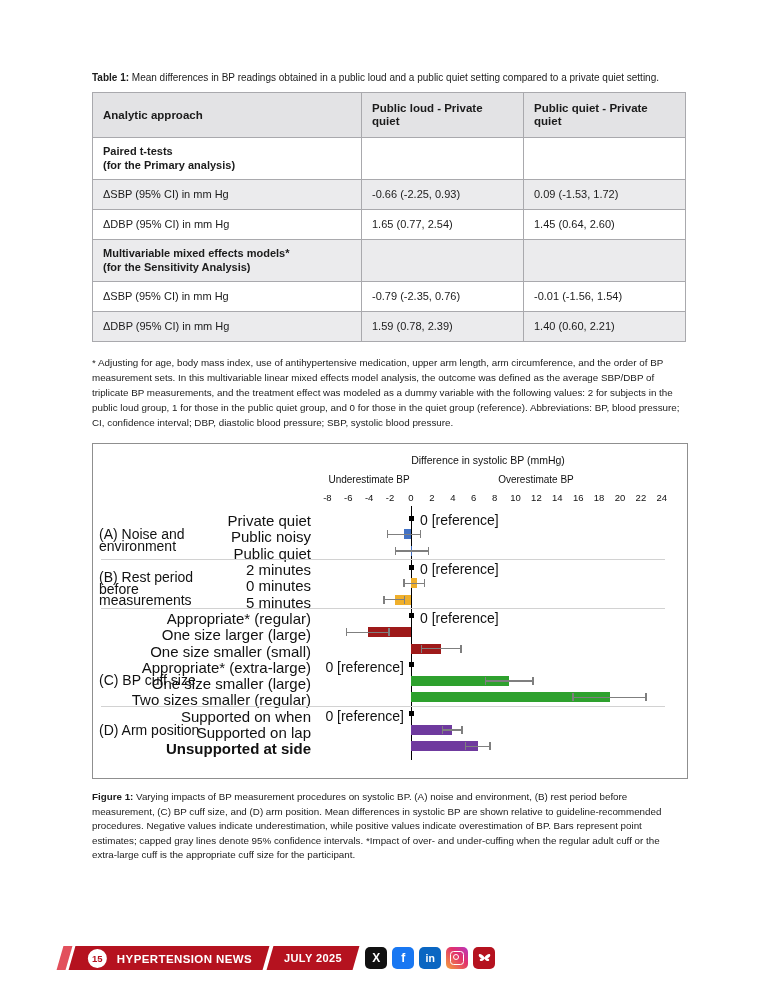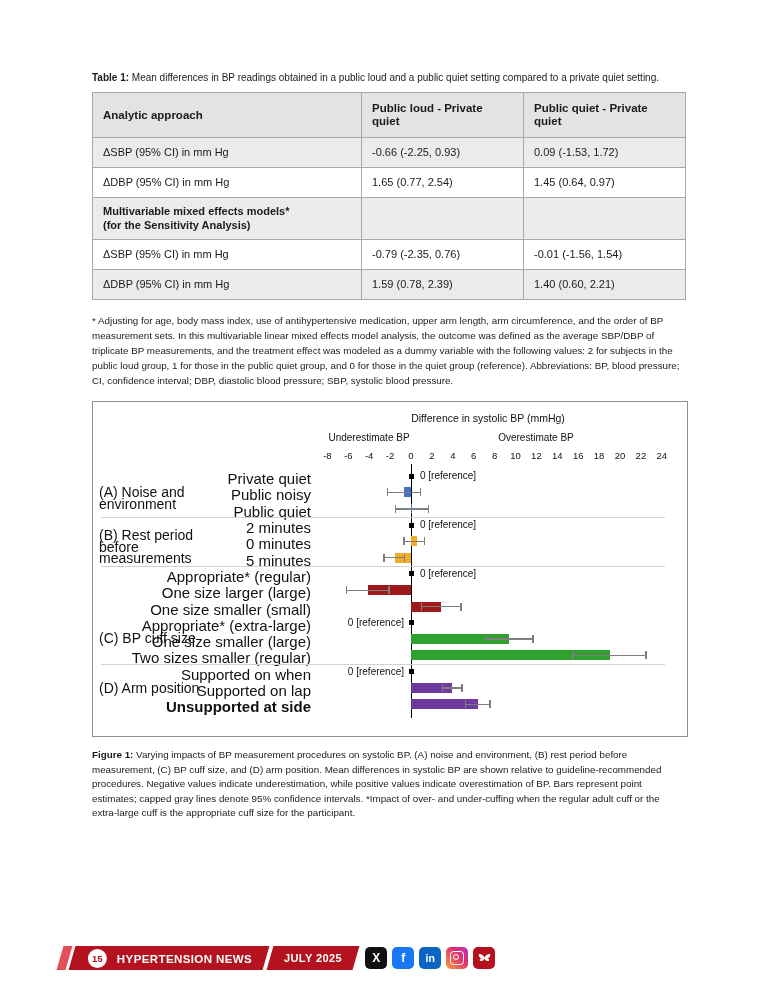--- a/index.html
+++ b/index.html
@@ -23,21 +23,21 @@
   .chart-sub-right{top:30px;left:383px;width:120px;text-align:center;font-size:10px;}
   .tick-label{top:48px;width:24px;text-align:center;font-size:9.5px;}
   .axis-line{width:1px;background:#000;}
   .cat-label{left:0;width:218px;text-align:right;font-size:15px;white-space:nowrap;}
   .grp-label{left:6px;width:132px;font-size:14px;line-height:11.5px;}
   .sep{left:8px;width:564px;height:1px;background:#d2d2d2;}
   .bar{height:10px;}
   .err-line{height:1.5px;background:#7f7f7f;}
   .err-cap{width:1.5px;height:8px;background:#7f7f7f;}
   .ref-marker{width:5px;height:5px;background:#000;}
-  .ref-label{font-size:10px;white-space:nowrap;}
+  .ref-label{font-size:14px;white-space:nowrap;}
   .fig-caption{font-size:9.8px;line-height:14.5px;color:#1b1b1b;margin:11px 0 0 0;}
   .footer{position:absolute;left:60px;top:945px;display:flex;align-items:center;height:26px;}
   .banner{display:flex;align-items:center;height:24px;}
   .notch{width:9px;height:24px;background:#e2505c;transform:skewX(-16deg);margin-right:3px;}
   .seg{background:var(--accent,#b5121f);transform:skewX(-16deg);height:24px;display:flex;align-items:center;padding:0 14px;}
   .seg-in{transform:skewX(16deg);display:flex;align-items:center;gap:8px;}
   .seg-date{margin-left:4px;}
   .page-circle{width:19px;height:19px;border-radius:50%;background:#fff;border:2px solid var(--accent,#b5121f);color:var(--accent,#b5121f);font-size:9.5px;font-weight:bold;display:flex;align-items:center;justify-content:center;}
   .banner-title{color:#fff;font-weight:bold;font-size:11.5px;letter-spacing:0.4px;white-space:nowrap;}
   .banner-date{color:#fff;font-weight:bold;font-size:11px;letter-spacing:0.4px;white-space:nowrap;}
@@ -56,29 +56,37 @@
 
     <table class="t1">
       <thead>
         <tr>
           <th class="c1">Analytic approach</th>
           <th>Public loud - Private quiet</th>
           <th>Public quiet - Private quiet</th>
         </tr>
       </thead>
       <tbody>
+          <tr class="section">
+            <td>
+              <div>Paired t-tests</div>
+              <div>(for the Primary analysis)</div>
+            </td>
+            <td></td>
+            <td></td>
+          </tr>
           <tr class=" shaded">
             <td>ΔSBP (95% CI) in mm Hg</td>
             <td>-0.66 (-2.25, 0.93)</td>
             <td>0.09 (-1.53, 1.72)</td>
           </tr>
           <tr class="">
             <td>ΔDBP (95% CI) in mm Hg</td>
             <td>1.65 (0.77, 2.54)</td>
-            <td>1.45 (0.64, 0.97)</td>
+            <td>1.45 (0.64, 2.60)</td>
           </tr>
           <tr class="section shaded">
             <td>
               <div>Multivariable mixed effects models*</div>
               <div>(for the Sensitivity Analysis)</div>
             </td>
             <td></td>
             <td></td>
           </tr>
           <tr class="">

